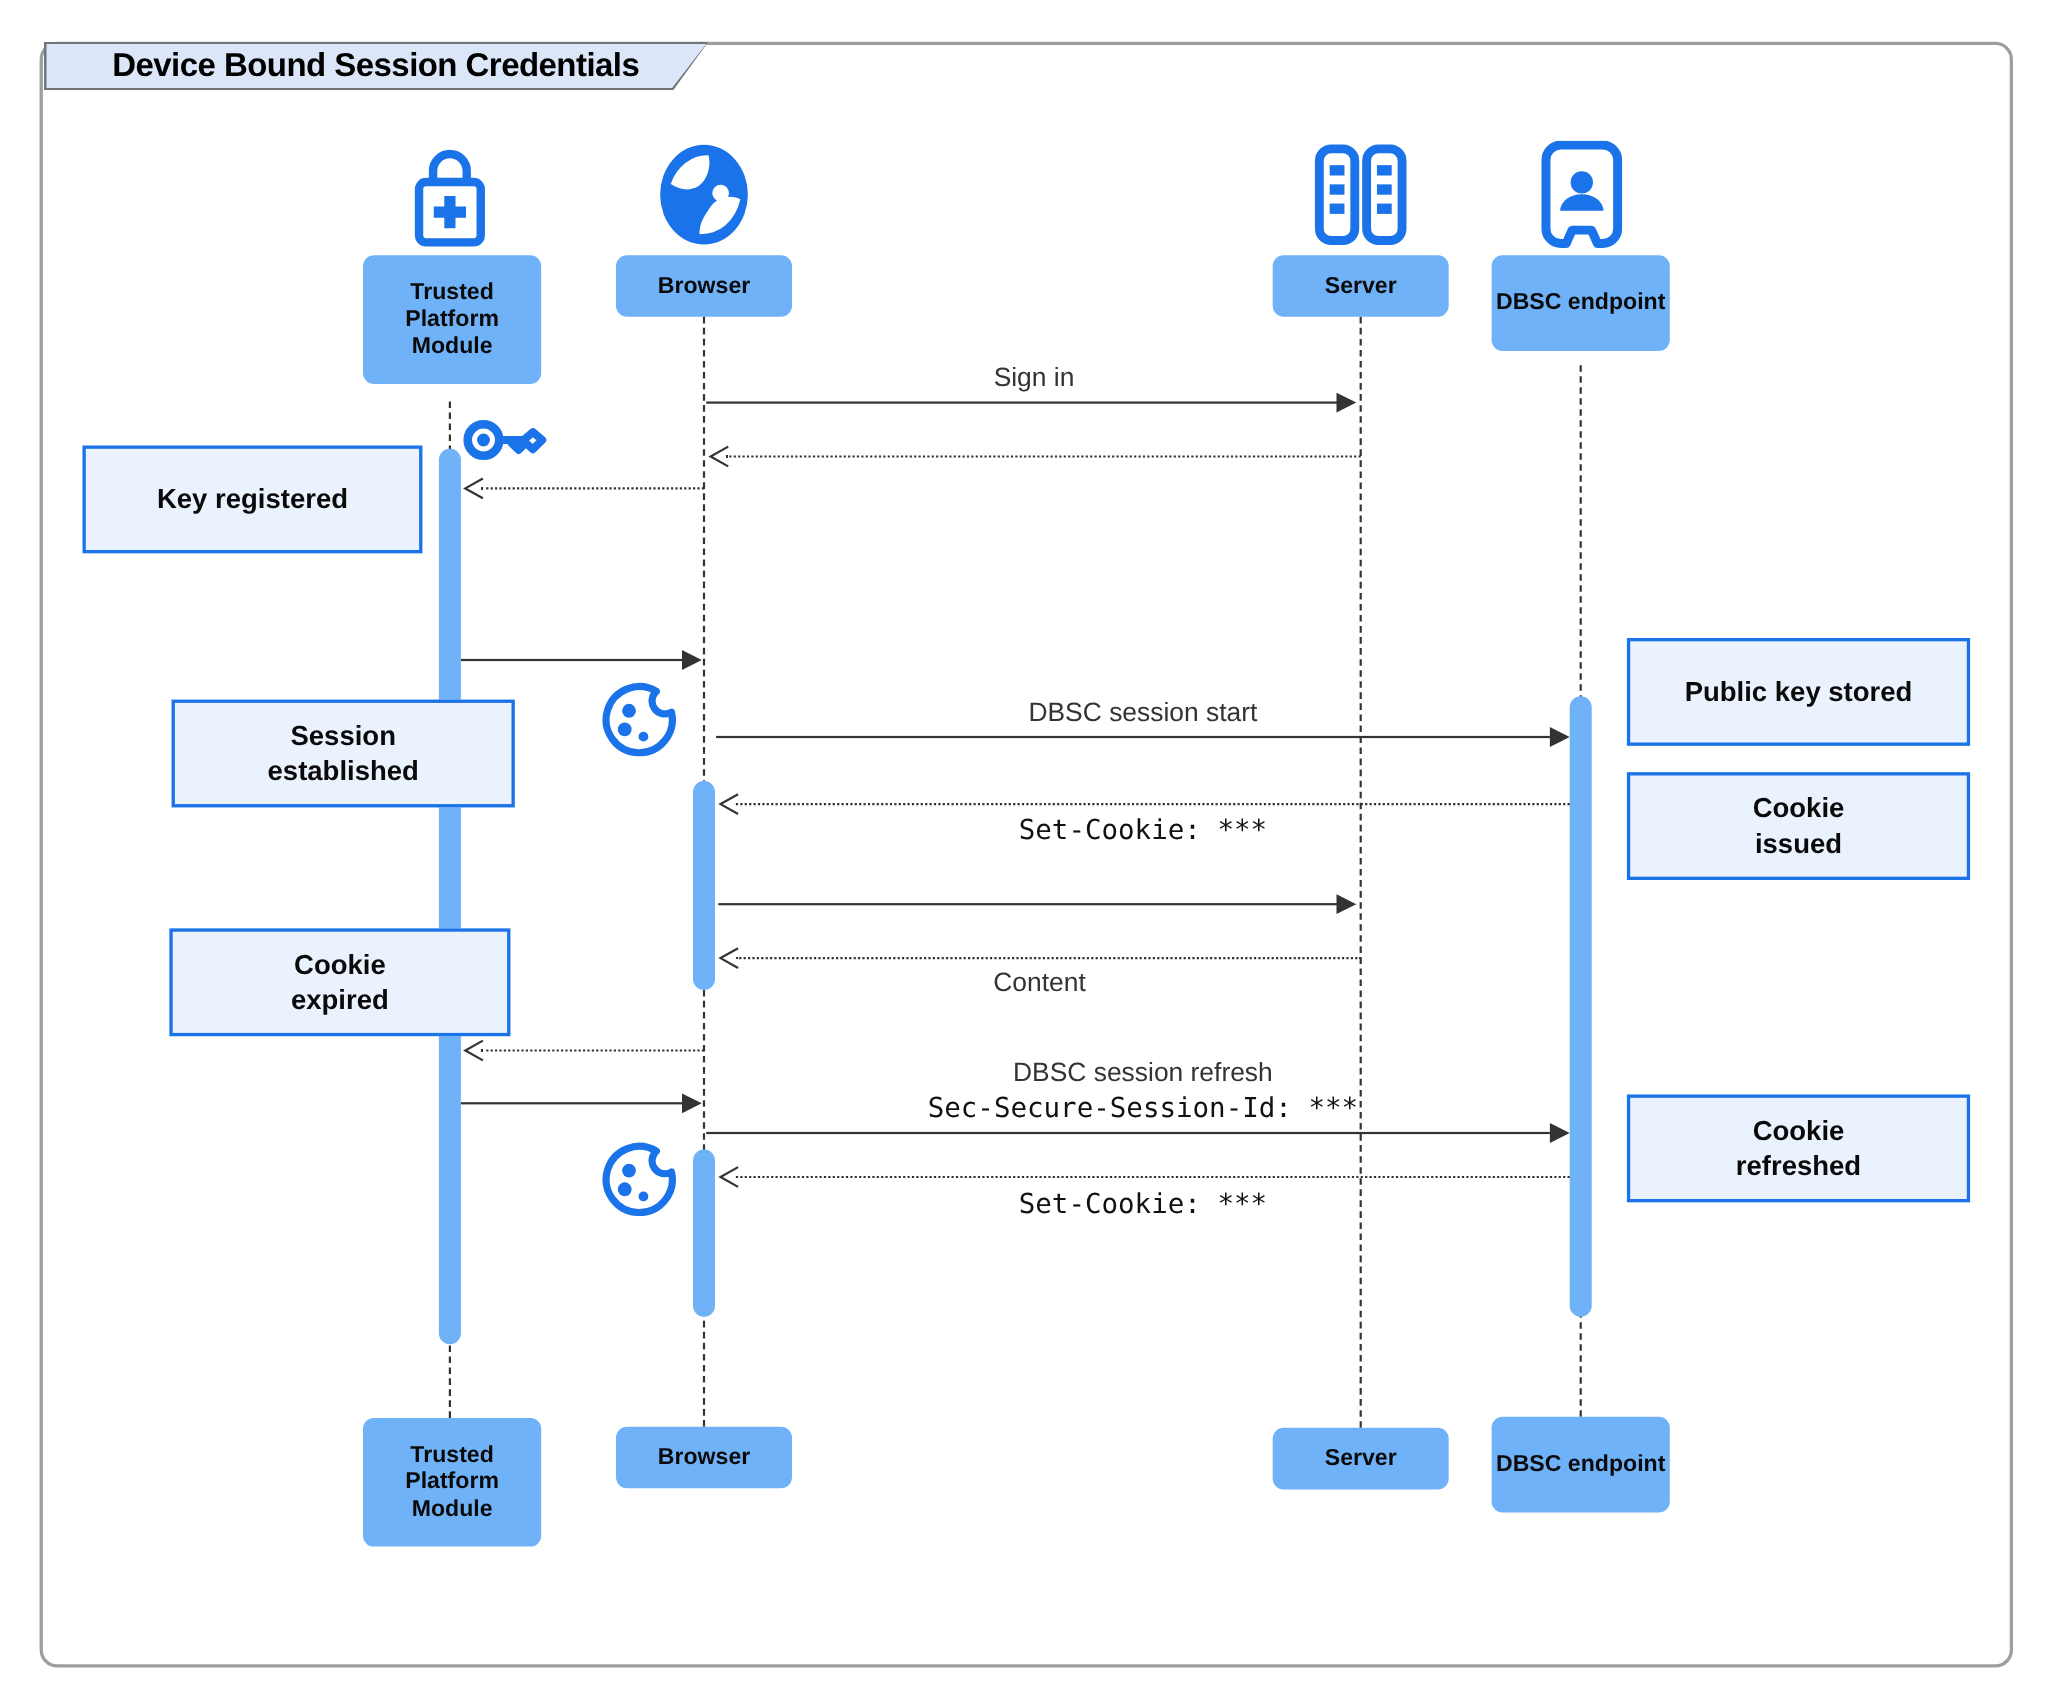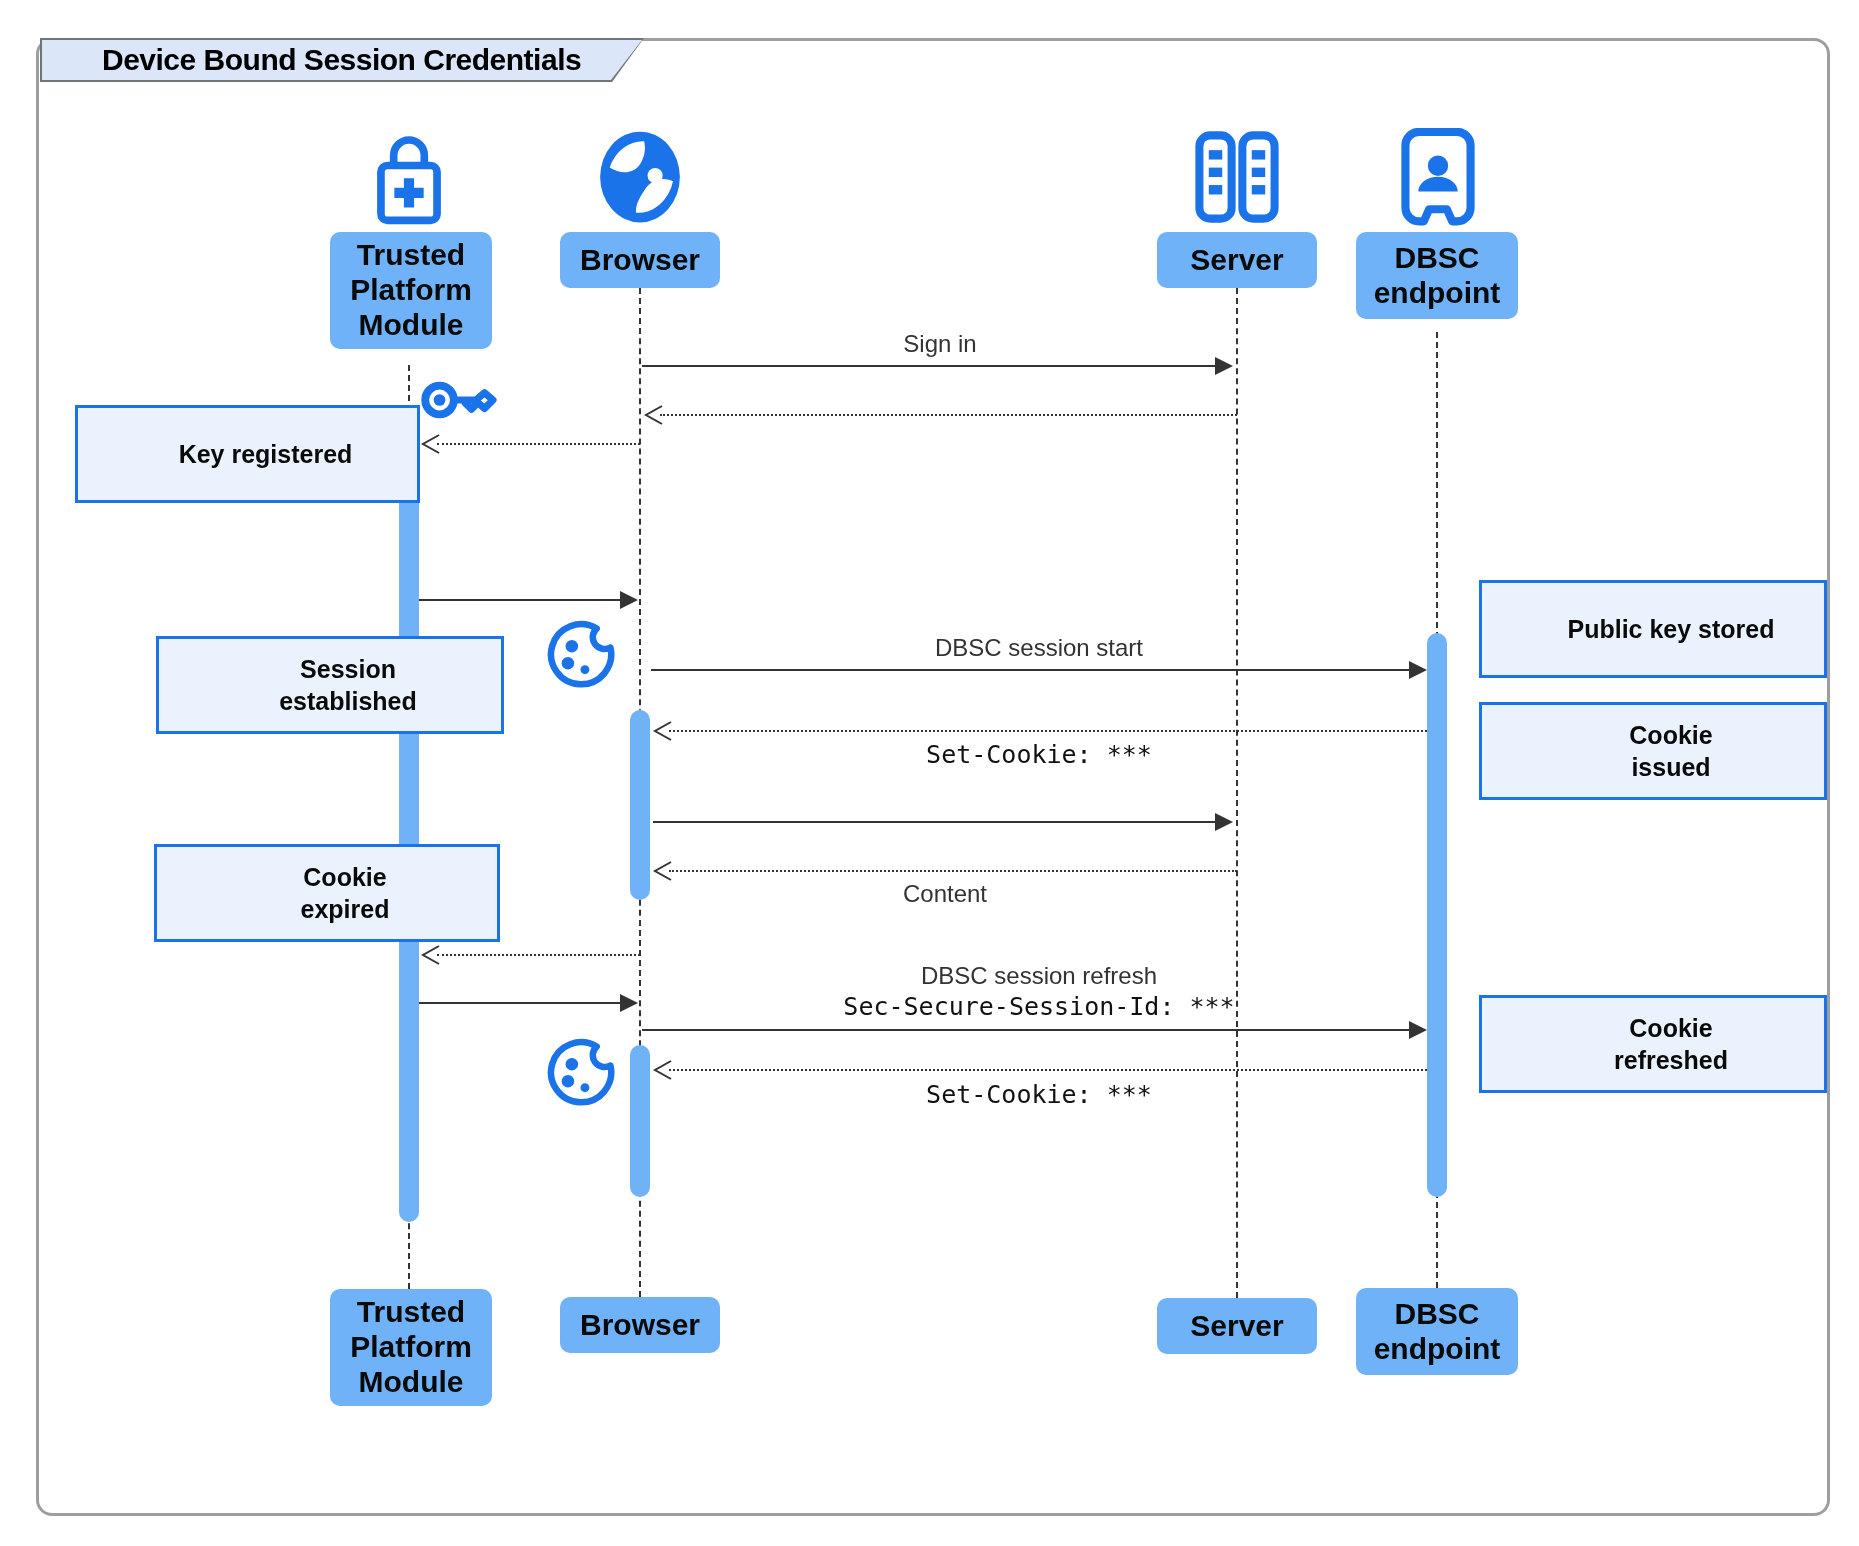--- a/index.html
+++ b/index.html
@@ -12,27 +12,27 @@
        background:#70757a;clip-path:polygon(0 0,100% 0,calc(100% - 32px) 100%,0 100%);}
   .tab-inner{position:absolute;left:2px;top:2px;right:2px;bottom:2px;background:var(--title-fill,#dce6f9);
        clip-path:polygon(0 0,100% 0,calc(100% - 31px) 100%,0 100%);padding-left:46px;}
   .tab-inner span{display:block;line-height:40px;padding-left:14px;font-size:30px;font-weight:bold;
        letter-spacing:-0.5px;color:#000;}
   
   .lifeline{position:absolute;width:0;border-left:2px dashed var(--line,#333);z-index:1;}
   
   .actor{position:absolute;background:var(--actor-fill,#6fb2f8);border-radius:10px;z-index:5;
          display:flex;align-items:center;justify-content:center;text-align:center;
-         font-weight:bold;font-size:30px;line-height:1.16;color:#0a0a0a;}
+         font-weight:bold;font-size:21px;line-height:1.16;color:#0a0a0a;}
   
   .bar{position:absolute;width:20px;background:var(--actor-fill,#6fb2f8);border-radius:10px;z-index:2;}
   
   .note{position:absolute;background:var(--note-fill,#eaf2fd);border:3px solid var(--note-border,#1a73e8);
         z-index:3;display:flex;align-items:center;justify-content:center;text-align:center;
-        font-weight:bold;font-size:25px;line-height:1.28;color:#0a0a0a;white-space:pre-line;padding-left:36px;}
+        font-weight:bold;font-size:25px;line-height:1.28;color:#0a0a0a;white-space:pre-line;}
   
   .solid-line{position:absolute;height:0;border-top:2px solid var(--line,#333);z-index:4;}
   .dot-line{position:absolute;height:0;border-top:2px dotted var(--line,#333);z-index:4;}
   .head-r{position:absolute;width:0;height:0;border-top:9px solid transparent;
           border-bottom:9px solid transparent;border-left:18px solid var(--line,#333);z-index:4;}
   .open-head{position:absolute;z-index:4;color:var(--line,#333);}
   .msg-label{position:absolute;width:500px;text-align:center;font-size:24px;color:#333;z-index:4;}
   .msg-mono{position:absolute;width:560px;text-align:center;z-index:4;color:#111;
             font-family:"DejaVu Sans Mono","Liberation Mono",monospace;font-size:25px;}
   .icon{position:absolute;color:var(--icon-blue,#1a73e8);z-index:2;}

